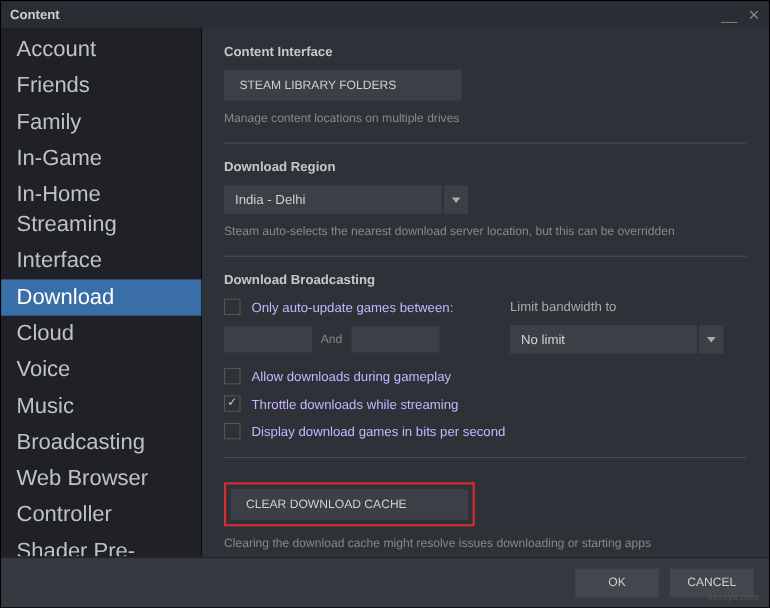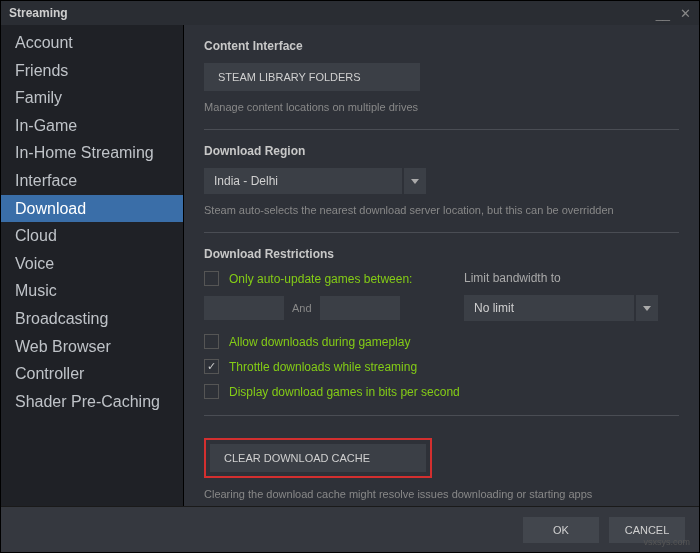--- a/index.html
+++ b/index.html
@@ -51,21 +51,21 @@
     }
     .sidebar {
       width: 183px;
       background: #1f2126;
       padding-top: 4px;
       border-right: 1px solid #000;
     }
     .sidebar-item {
       padding: 3px 14px;
       color: #bfc3c8;
-      font-size: 16px;
+      font-size: 20px;
       cursor: pointer;
       line-height: 1.35;
     }
     .sidebar-item.selected {
       background: #3a6ea8;
       color: #fff;
     }
     .main {
       flex: 1;
       background: #2e3138;
@@ -163,21 +163,21 @@
       justify-content: center;
       flex-shrink: 0;
     }
     .chk.checked::after {
       content: "✓";
       color: #ccc;
       font-size: 11px;
       line-height: 1;
     }
     .chk-label {
-      color: #84cc16;
+      color: #c4b5fd;
       font-size: 12px;
       text-align: center;
     }
     .time-row {
       display: flex;
       align-items: center;
       gap: 8px;
       margin-bottom: 14px;
       margin-left: 0;
     }
@@ -228,21 +228,21 @@
       right: 10px;
       color: #555;
       font-size: 9px;
     }
   </style>
 </head>
 <body>
 
 <div class="window">
   <div class="titlebar">
-    <span class="titlebar-title">Streaming</span>
+    <span class="titlebar-title">Content</span>
     <div class="titlebar-controls">
       <span>__</span>
       <span>✕</span>
     </div>
   </div>
 
   <div class="content">
     <div class="sidebar">
       <div class="sidebar-item">Account</div>
       <div class="sidebar-item">Friends</div>
@@ -271,21 +271,21 @@
       <div class="select-row">
         <div class="select-box">India - Delhi</div>
         <div class="select-btn">
           <div class="chevron"></div>
         </div>
       </div>
       <div class="hint">Steam auto-selects the nearest download server location, but this can be overridden</div>
 
       <hr class="hr">
 
-      <div class="section-title">Download Restrictions</div>
+      <div class="section-title">Download Broadcasting</div>
 
       <div class="restriction-row">
         <div class="col-left">
           <div class="checkrow">
             <div class="chk"></div>
             <span class="chk-label">Only auto-update games between:</span>
           </div>
           <div class="time-row">
             <div class="time-input"></div>
             <span class="and-label">And</span>

